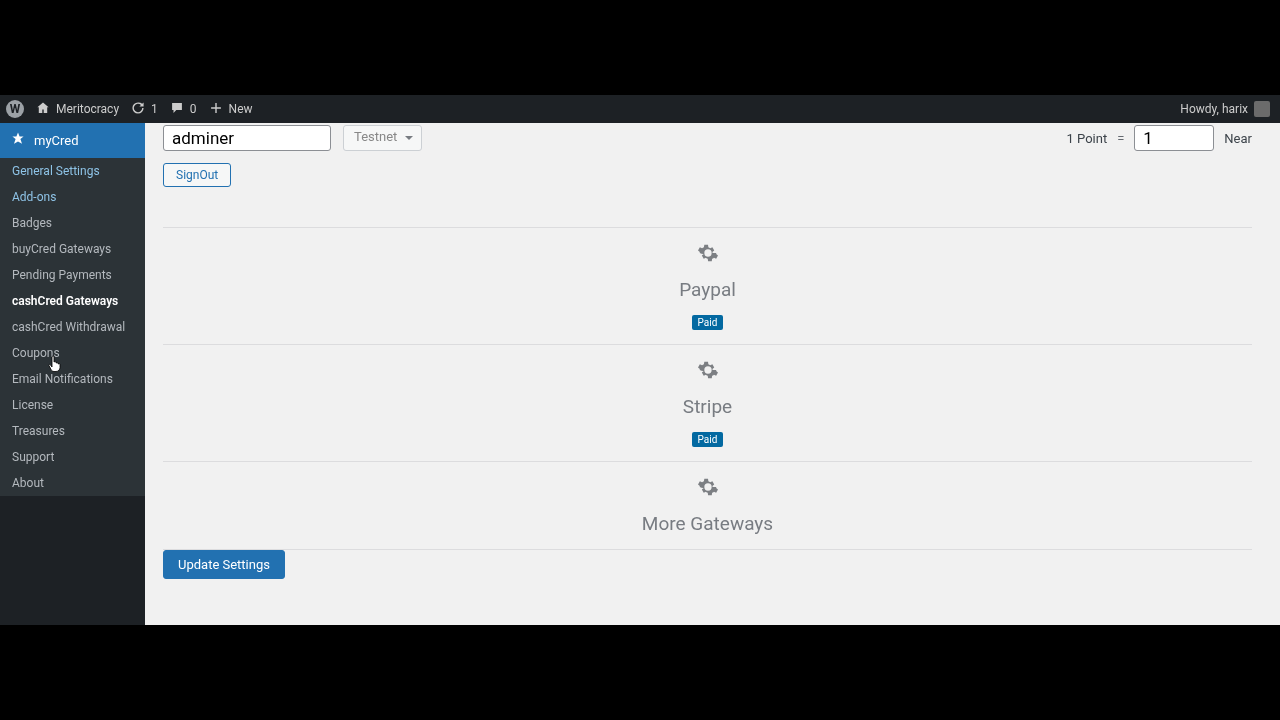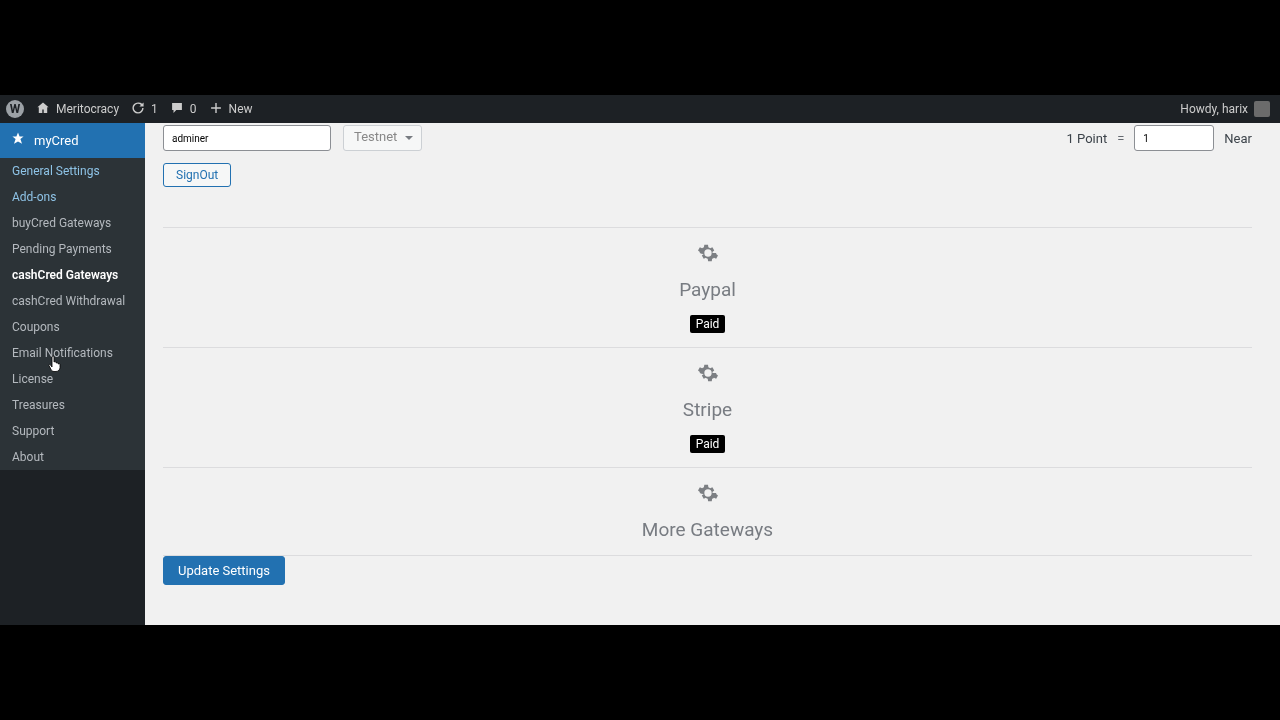--- a/index.html
+++ b/index.html
@@ -21,36 +21,36 @@
 .side-item.active { background: #2271b1; color: #fff; position: relative; }
 .side-item.active::after { content: ""; position: absolute; right: -8px; top: 50%; transform: translateY(-50%); border: 8px solid transparent; border-right-color: #f1f1f1; }
 .submenu { background: #2c3337; }
 .submenu .sub { padding: 6px 12px; font-size: 12px; color: #8ec3e6; cursor: pointer; }
 .submenu .sub.dim { color: #b4b9be; }
 .submenu .sub.current { color: #fff; font-weight: 600; }
 
 
 .main { position: absolute; top: 28px; left: 145px; right: 10px; bottom: 0; background: #f1f1f1; padding: 0 18px 18px; }
 .toprow { display: flex; align-items: center; gap: 12px; padding-top: 2px; }
-.txtinput { border: 1px solid #8c8f94; border-radius: 3px; padding: 4px 8px; font-size: 10px; height: 26px; background: #fff; }
+.txtinput { border: 1px solid #8c8f94; border-radius: 3px; padding: 4px 8px; font-size: 17px; height: 26px; background: #fff; }
 .txtinput.adminer { width: 168px; }
 .select { border: 1px solid #ccd0d4; border-radius: 3px; padding: 3px 24px 3px 10px; font-size: 13px; color: #888; background: #f6f7f7; height: 26px; position: relative; }
 .select::after { content: ""; position: absolute; right: 8px; top: 50%; transform: translateY(-50%); border: 4px solid transparent; border-top-color: #787c82; margin-top: 2px; }
 .exchange { margin-left: auto; display: flex; align-items: center; gap: 10px; font-size: 13px; color: #3c434a; }
 .exchange .eq { color: #646970; }
 .exchange .ratebox { width: 80px; }
 .btn-outline { margin-top: 12px; border: 1px solid #2271b1; background: #f6f7f7; color: #2271b1; padding: 4px 12px; border-radius: 3px; font-size: 12px; cursor: pointer; }
 .btn-primary { background: #2271b1; border: 1px solid #2271b1; color: #fff; padding: 6px 14px; border-radius: 3px; font-size: 13px; cursor: pointer; }
 
 .section-list { margin-top: 40px; }
 .section { display: flex; align-items: center; gap: 14px; padding: 14px 4px; border-top: 1px solid #dcdcde; flex-direction: column; }
 .section:last-of-type { border-bottom: 1px solid #dcdcde; }
 .gear { width: 22px; height: 22px; color: #7c7f83; }
 .sec-title { font-size: 19px; color: #787c82; font-weight: 400; }
-.badge { background: #000000; color: #fff; font-size: 12px; padding: 2px 6px; border-radius: 2px; }
+.badge { background: #0369a1; color: #fff; font-size: 10px; padding: 2px 6px; border-radius: 2px; }
 .update-wrap { }
 
 .cursorhand { position: absolute; left: 48px; top: 260px; width: 16px; height: 18px; pointer-events: none; }
 </style>
 </head>
 <body>
 
 <div class="viewport">
 
   <div class="adminbar">
@@ -104,20 +104,21 @@
       <span>
         <svg width="16" height="16" viewBox="0 0 20 20" fill="#fff">
             <path d="M10 2l2 5h5l-4 3 2 6-5-3-5 3 2-6-4-3h5z"></path>
           </svg>
       </span>
       <span>myCred</span>
     </div>
     <div class="submenu">
         <div class="sub">General Settings</div>
         <div class="sub">Add-ons</div>
+        <div class="sub dim">Badges</div>
         <div class="sub dim">buyCred Gateways</div>
         <div class="sub dim">Pending Payments</div>
         <div class="sub current">cashCred Gateways</div>
         <div class="sub dim">cashCred Withdrawal</div>
         <div class="sub dim">Coupons</div>
         <div class="sub dim">Email Notifications</div>
         <div class="sub dim">License</div>
         <div class="sub dim">Treasures</div>
         <div class="sub dim">Support</div>
         <div class="sub dim">About</div>

